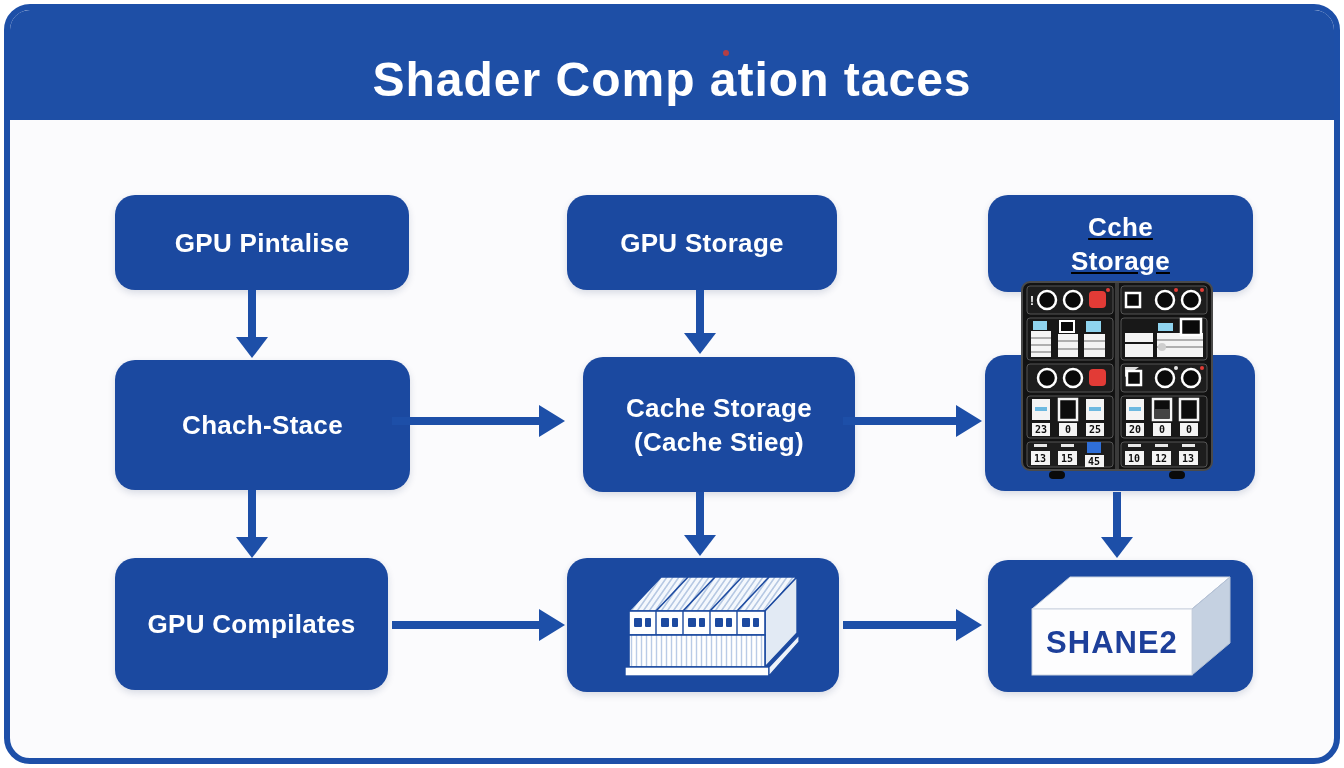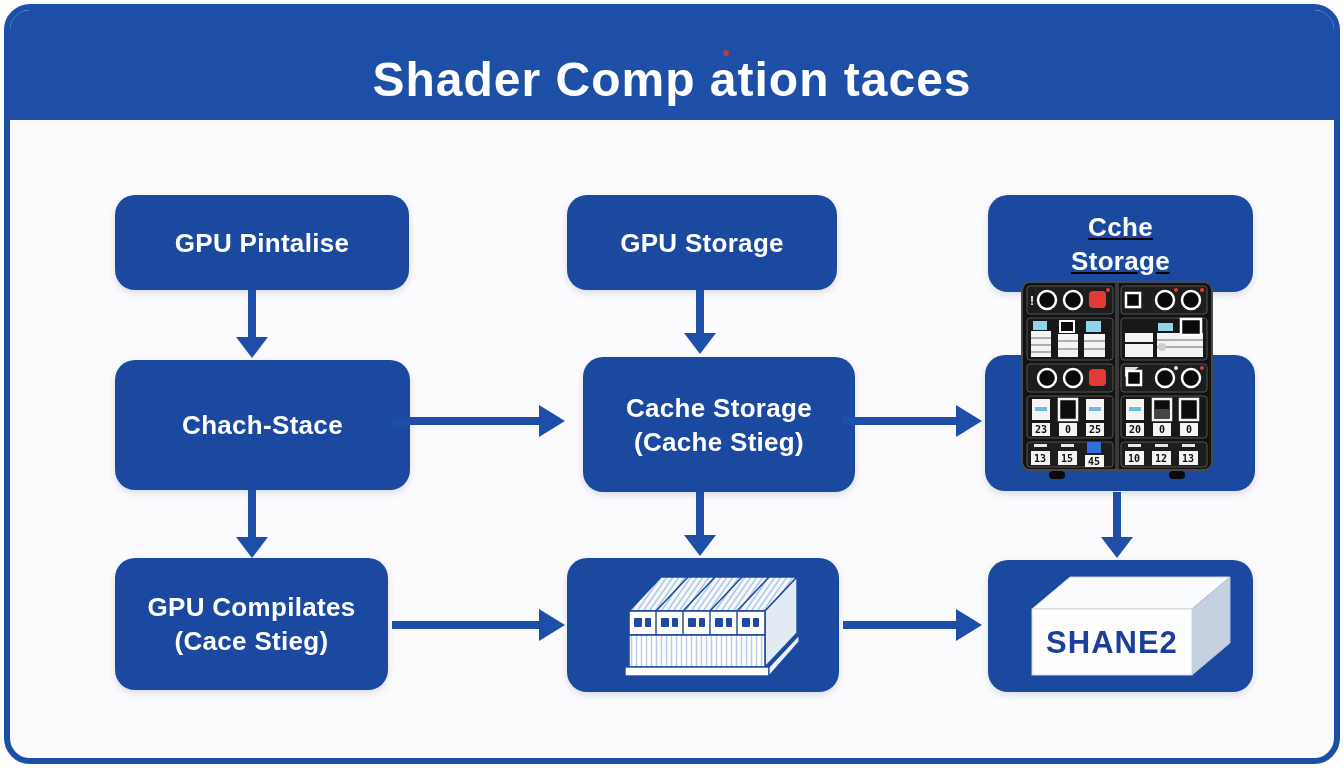--- a/index.html
+++ b/index.html
@@ -39,21 +39,20 @@
   </div>
 
   <div class="node" style="left:115px;top:195px;width:294px;height:95px;">
     <div class="nl">GPU Pintalise</div>
   </div>
   <div class="node" style="left:115px;top:360px;width:295px;height:130px;">
     <div class="nl">Chach-Stace</div>
   </div>
   <div class="node" style="left:115px;top:558px;width:273px;height:132px;">
     <div class="nl">GPU Compilates</div>
-    <div class="nl">(Cace Stieg)</div>
   </div>
   <div class="node" style="left:567px;top:195px;width:270px;height:95px;">
     <div class="nl">GPU Storage</div>
   </div>
   <div class="node" style="left:567px;top:357px;width:272px;height:135px;margin-left:16px;">
     <div class="nl">Cache Storage</div>
     <div class="nl">(Cache Stieg)</div>
   </div>
 
   <div class="node" style="left:567px;top:558px;width:272px;height:134px;">

